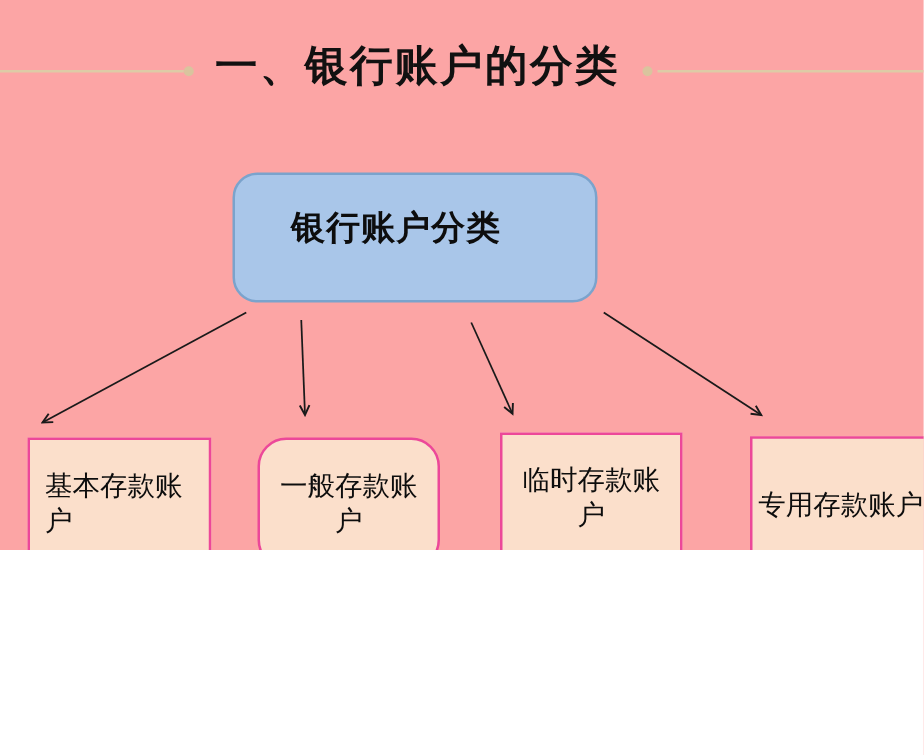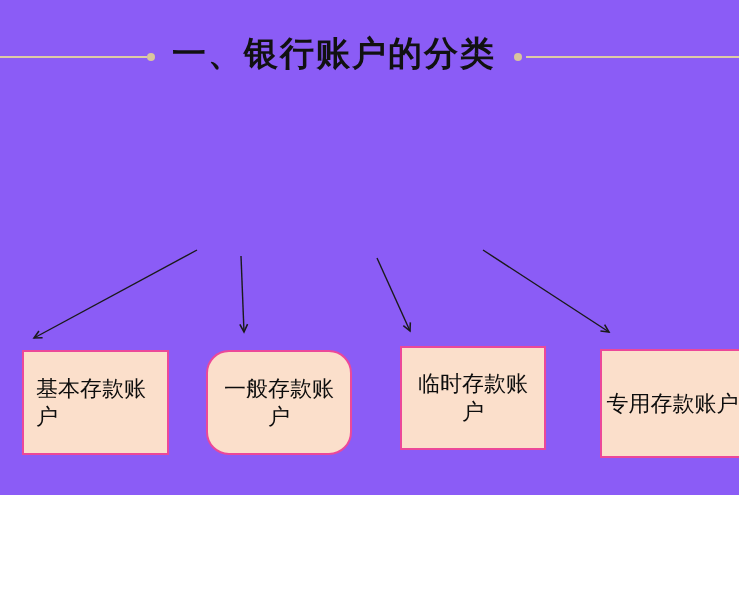--- a/index.html
+++ b/index.html
@@ -4,22 +4,22 @@
 <style>
   html, body {
     margin: 0;
     padding: 0;
     background: #ffffff;
     font-family: "Liberation Sans", "DejaVu Sans", sans-serif;
   }
   .slide {
     position: relative;
     width: 739px;
-    height: 495px;
-    background: #8b5cf6;
+    height: 440px;
+    background: #fca5a5;
     overflow: hidden;
   }
 
   
   .title {
     position: absolute;
     left: 172px;
     top: 33px;
     margin: 0;
     font-size: 34px;
@@ -116,20 +116,23 @@
       <marker id="arrowhead" viewBox="0 0 10 10" refX="8.5" refY="5" markerWidth="11" markerHeight="11" markerUnits="userSpaceOnUse" orient="auto-start-reverse">
         <path d="M1.5,1.5 L8.5,5 L1.5,8.5" fill="none" stroke="#1a1a1a" stroke-width="1.4"></path>
       </marker>
     </defs>
     <line x1="197" y1="250" x2="34" y2="338" stroke="#1a1a1a" stroke-width="1.4" marker-end="url(#arrowhead)"></line>
     <line x1="241" y1="256" x2="244" y2="332" stroke="#1a1a1a" stroke-width="1.4" marker-end="url(#arrowhead)"></line>
     <line x1="377" y1="258" x2="410" y2="331" stroke="#1a1a1a" stroke-width="1.4" marker-end="url(#arrowhead)"></line>
     <line x1="483" y1="250" x2="609" y2="332" stroke="#1a1a1a" stroke-width="1.4" marker-end="url(#arrowhead)"></line>
   </svg>
 
+  <div class="root-node">
+    <span class="node-label">银行账户分类</span>
+  </div>
 
   <div class="child-node child-1">
     <span class="node-label">基本存款账户</span>
   </div>
   <div class="child-node child-2">
     <span class="node-label">一般存款账户</span>
   </div>
   <div class="child-node child-3">
     <span class="node-label">临时存款账户</span>
   </div>

